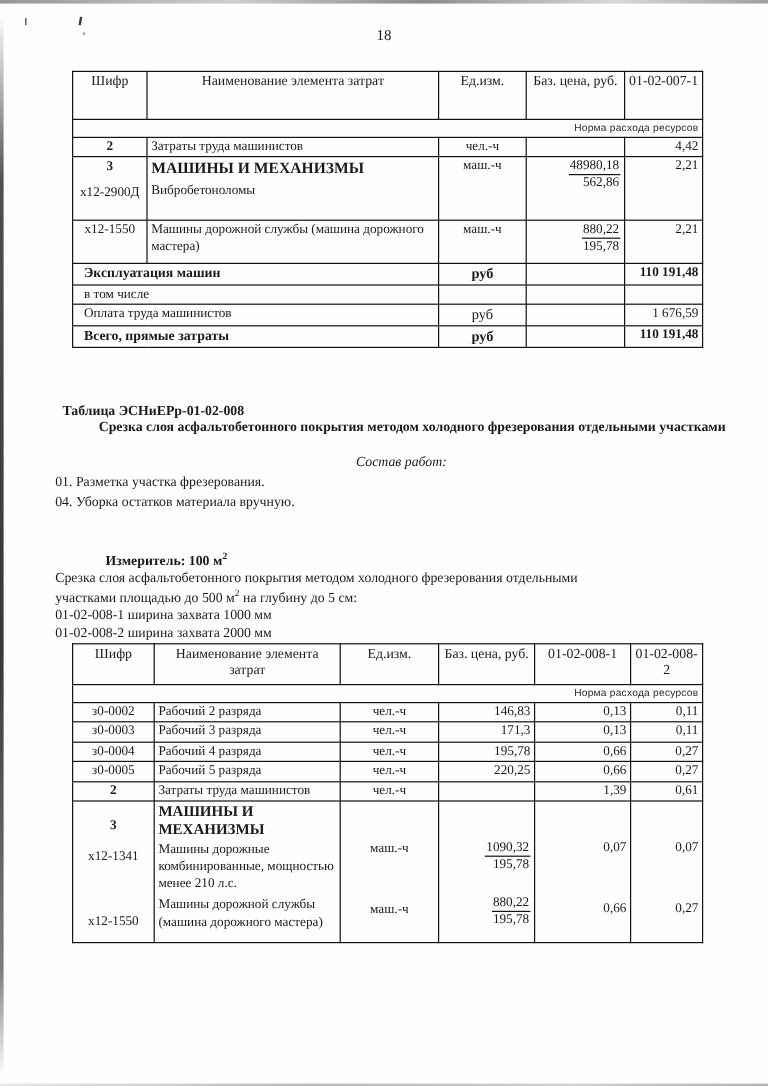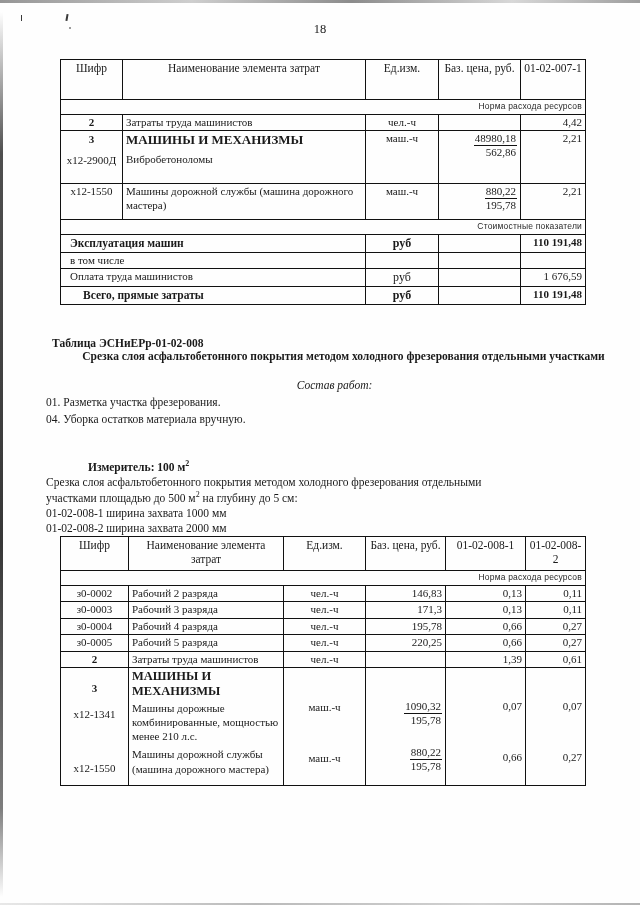--- a/index.html
+++ b/index.html
@@ -235,44 +235,41 @@
         <td class="ctr">маш.-ч</td>
         <td class="rgt">
           <span class="frac">
             <span class="num">880,22</span>
             <span class="den">195,78</span>
           </span>
         </td>
         <td class="rgt">2,21</td>
       </tr>
 
-      <tr class="band">
-        <td colspan="5">Стоимостные показатели</td>
-      </tr>
 
       <tr style="height:17px;">
         <td colspan="2" class="lft bold mid" style="padding-left:9px;font-size:11.5px">Эксплуатация машин</td>
         <td class="ctr bold mid" style="font-size:12px">руб</td>
         <td class="rgt mid"></td>
         <td class="rgt bold mid">110 191,48</td>
       </tr>
       <tr style="height:15px;">
         <td colspan="2" class="lft mid" style="padding-left:9px">в том числе</td>
         <td class="ctr mid"></td>
         <td class="rgt mid"></td>
         <td class="rgt mid"></td>
       </tr>
       <tr style="height:16px;">
         <td colspan="2" class="lft mid" style="padding-left:9px">Оплата труда машинистов</td>
         <td class="ctr mid" style="font-size:12px">руб</td>
         <td class="rgt mid"></td>
         <td class="rgt mid">1 676,59</td>
       </tr>
       <tr style="height:17px;">
-        <td colspan="2" class="lft bold mid" style="padding-left:22px;font-size:11.5px">Всего, прямые затраты</td>
+        <td colspan="2" class="lft bold mid" style="padding-left:9px;font-size:11.5px">Всего, прямые затраты</td>
         <td class="ctr bold mid" style="font-size:12px">руб</td>
         <td class="rgt mid"></td>
         <td class="rgt bold mid">110 191,48</td>
       </tr>
     </tbody>
   </table>
 
   <div class="tbl-title" style="top:337px;">
     <div class="line1">Таблица  ЭСНиЕРр-01-02-008</div>
     <div class="line2">Срезка слоя асфальтобетонного покрытия методом холодного фрезерования отдельными участками</div>

